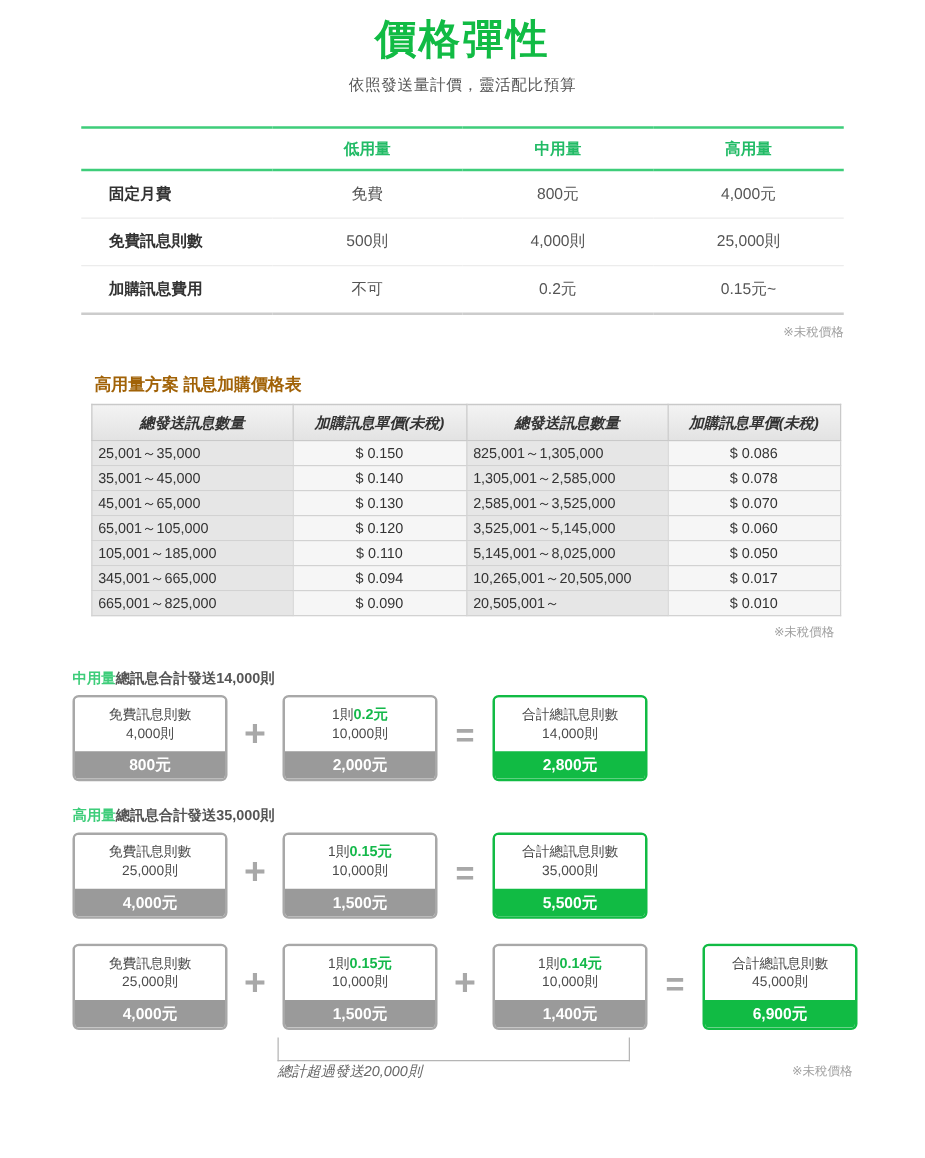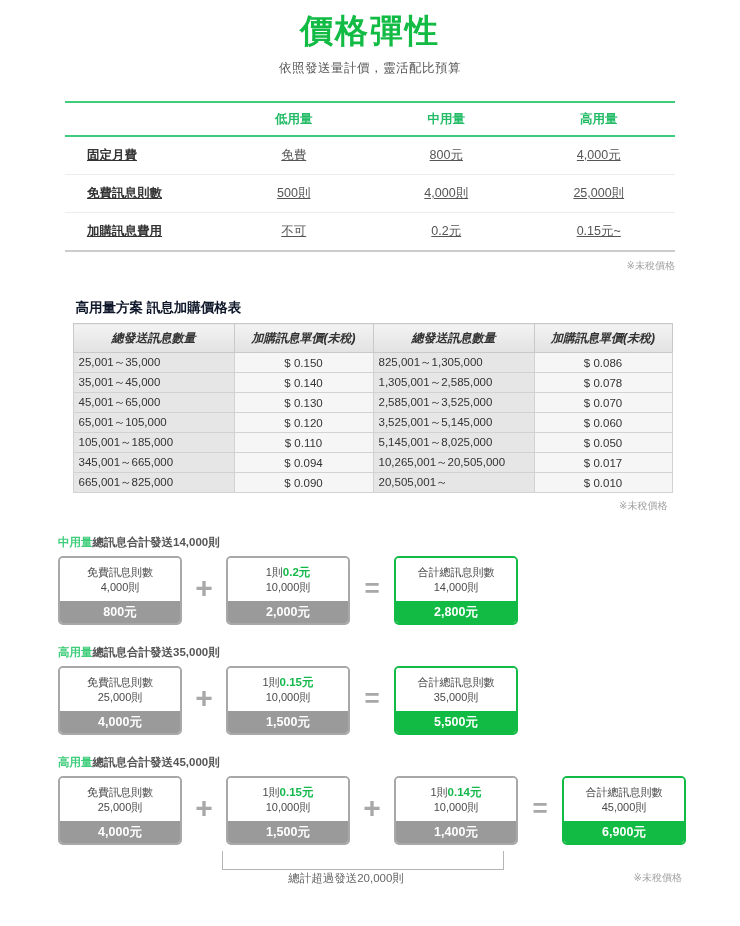--- a/index.html
+++ b/index.html
@@ -52,21 +52,20 @@
     padding: 0;
   }
   table.plan thead th.blank { color: transparent; }
   table.plan tbody td {
     height: 37px;
     font-size: 12.5px;
     text-align: center;
     border-bottom: 1px solid #ececec;
     color: #555555;
     padding: 0;
-    text-decoration: underline;
   }
   table.plan tbody td.rowlabel {
     text-align: left;
     padding-left: 22px;
     font-weight: bold;
     color: #333333;
   }
   table.plan tbody tr:last-child td { border-bottom: 2px solid #cccccc; }
 
   .tax-note {
@@ -75,21 +74,21 @@
     text-align: right;
     font-size: 10px;
     color: #a0a0a0;
   }
 
   
   .price-section { width: 595px; margin: 26px auto 0 auto; }
   .section-title {
     font-size: 13.5px;
     font-weight: bold;
-    color: #0f172a;
+    color: #a16207;
     margin: 0 0 6px 3px;
   }
   table.price {
     width: 100%;
     border-collapse: collapse;
     table-layout: fixed;
     border: 1px solid #c9c9c9;
   }
   table.price th {
     height: 28px;
@@ -189,25 +188,25 @@
     left: 172px;
     top: 6px;
     width: 280px;
     height: 18px;
     border: 1px solid #b5b5b5;
     border-top: none;
   }
   .bracket-label {
     position: absolute;
     top: 26px;
-    left: 156px;
+    left: 172px;
     width: 280px;
-    text-align: center;
     font-size: 11.5px;
     color: #666666;
+    font-style: italic;
   }
   .bottom-note {
     position: absolute;
     right: 8px;
     top: 26px;
     font-size: 10px;
     color: #a0a0a0;
   }
 </style>
 </head>
@@ -362,21 +361,20 @@
         <div class="box result">
           <div class="top">
             <div>合計總訊息則數</div>
             <div class="l2">35,000則</div>
           </div>
           <div class="bottom">5,500元</div>
         </div>
       </div>
     </div>
     <div class="example wide">
-      <div class="example-label"><span class="tier">高用量</span><span>總訊息合計發送45,000則</span></div>
       <div class="row">
         <div class="box">
           <div class="top">
             <div>免費訊息則數</div>
             <div class="l2">25,000則</div>
           </div>
           <div class="bottom">4,000元</div>
         </div>
         <div class="op">+</div>
         <div class="box">

